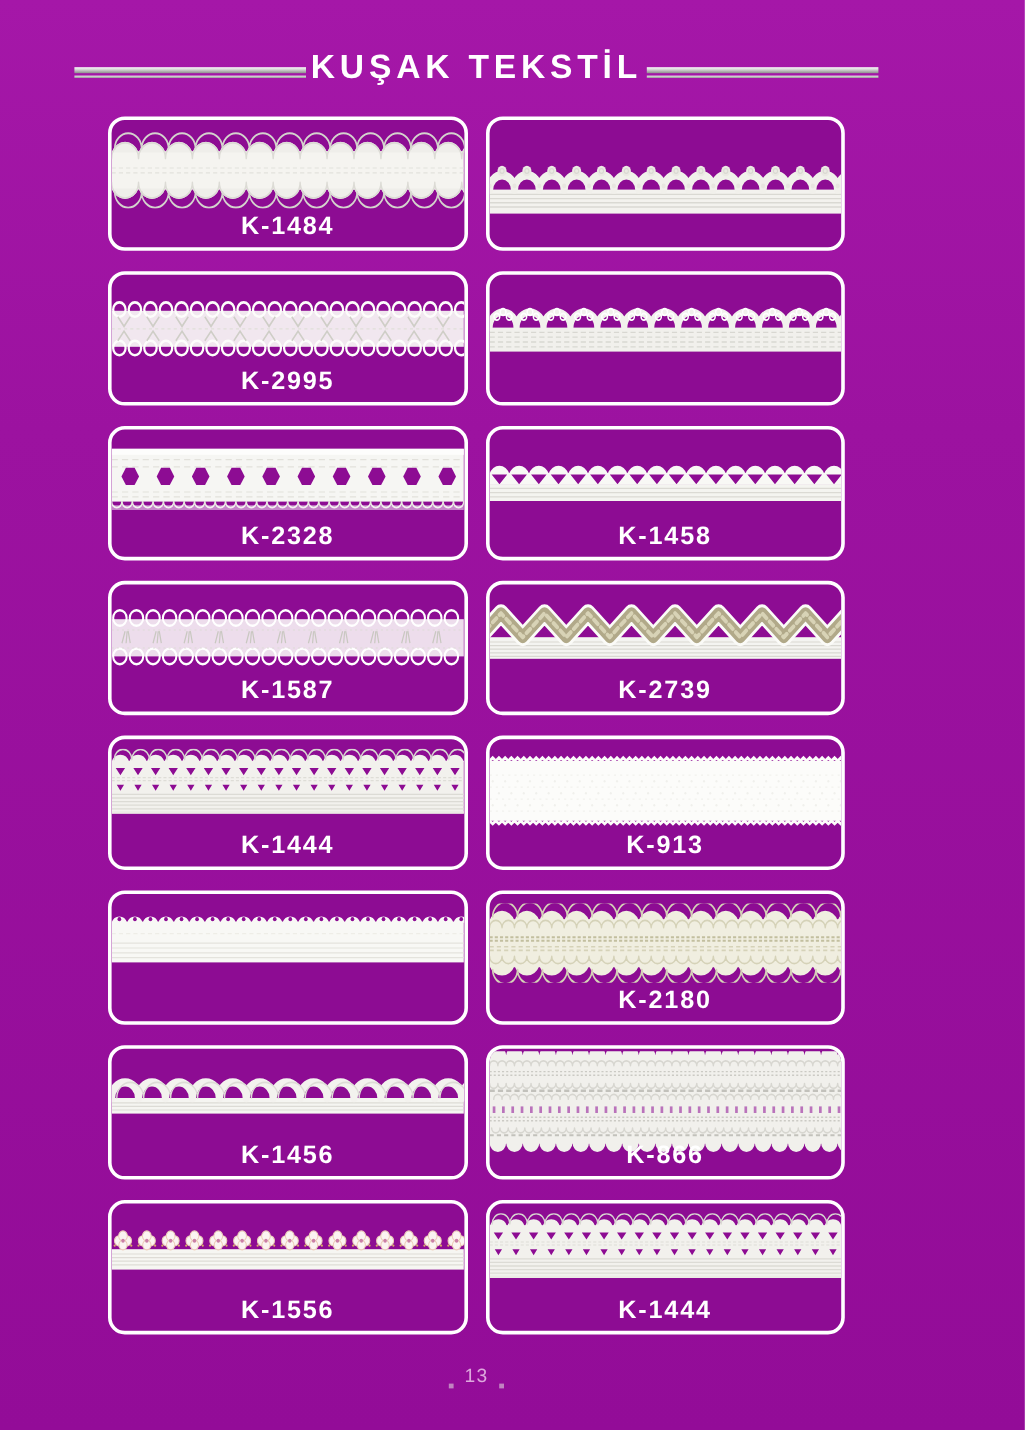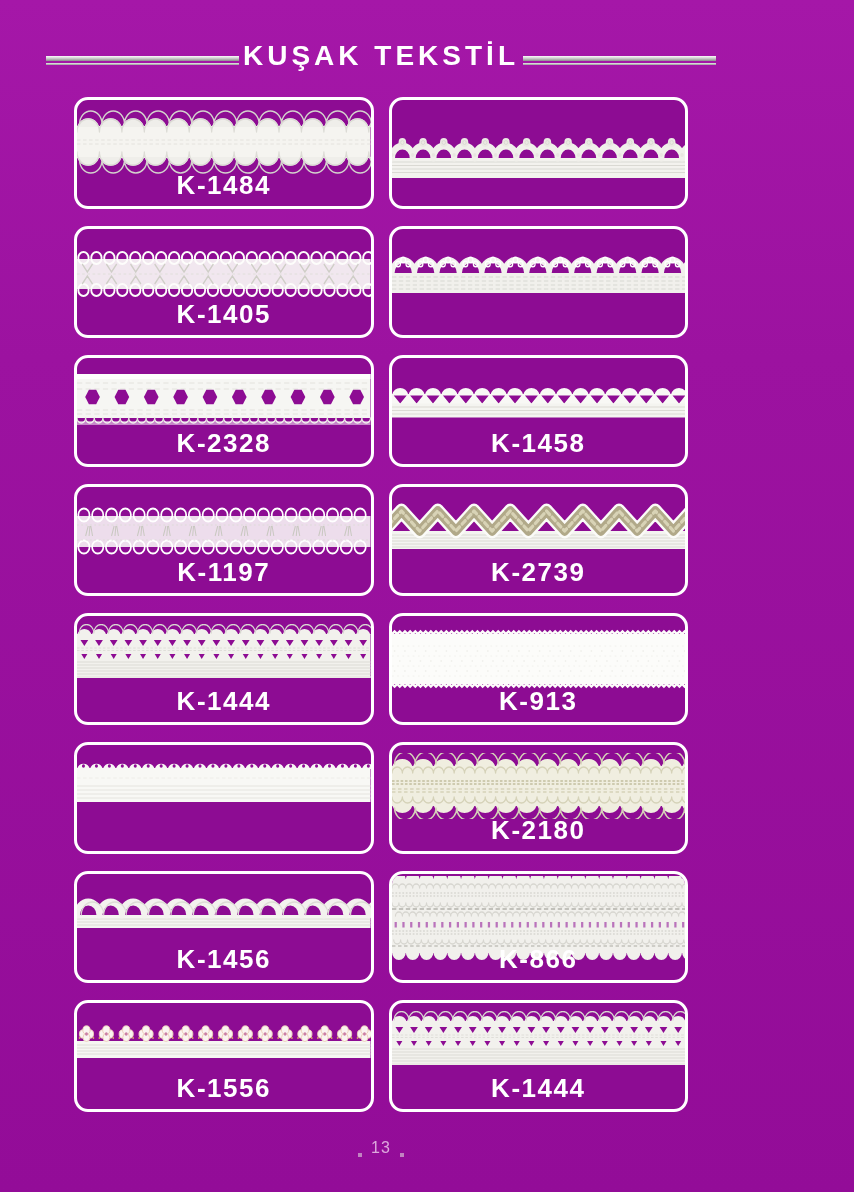--- a/index.html
+++ b/index.html
@@ -2,21 +2,21 @@
 <html><head>
 <meta charset="utf-8">
 <style>
   html,body{margin:0;padding:0;}
   body{
     width:854px;height:1192px;
     background:linear-gradient(180deg,#a517a8 0%,#9c12a0 30%,#930c98 100%);
     font-family:"Liberation Sans",sans-serif;
     overflow:hidden;
   }
-  .page{width:762px;height:1192px;position:relative;}
+  .page{width:762px;height:1192px;position:relative;margin-left:16px;}
   header{
     display:flex;align-items:center;
     padding:34px 46px 0 46px;
   }
   .hline{flex:1;margin-top:9px;}
   .hline .bar{height:5px;background:linear-gradient(180deg,#fbfbfb 0%,#cfcfcf 45%,#8c8c8c 100%);}
   .hline .thin{height:2px;margin-top:2px;background:linear-gradient(180deg,#ececec,#979797);}
   h1{
     margin:0 4px;color:#fff;font-size:28px;font-weight:bold;
     letter-spacing:4px;white-space:nowrap;line-height:44px;
@@ -25,21 +25,21 @@
   .col{flex:1;display:flex;flex-direction:column;gap:17px;}
   .card{
     height:112px;border:3px solid #fff;border-radius:14px;
     background:#8d0c93;position:relative;overflow:hidden;
     box-sizing:border-box;
   }
   .sample{position:absolute;left:0;right:0;}
   .sample svg{display:block;width:100%;}
   .code{
     position:absolute;left:0;right:0;bottom:5px;text-align:center;
-    color:#fff;font-weight:bold;font-size:26px;letter-spacing:1.5px;
+    color:#fff;font-weight:bold;font-size:21px;letter-spacing:1.5px;
   }
   footer{
     margin-top:27px;display:flex;justify-content:center;align-items:flex-end;gap:9px;
   }
   .dot{width:4px;height:4px;background:#c183c1;display:inline-block;}
   .pagenum{color:#dda8dd;font-size:16px;letter-spacing:1px;}
 </style>
 </head>
 <body>
 
@@ -121,21 +121,21 @@
               <circle cx="262.5" cy="45" r="6" fill="none" stroke="#fdfdfb" stroke-width="2.2"></circle>
               <circle cx="277.5" cy="45" r="6" fill="none" stroke="#fdfdfb" stroke-width="2.2"></circle>
               <circle cx="292.5" cy="45" r="6" fill="none" stroke="#fdfdfb" stroke-width="2.2"></circle>
               <circle cx="307.5" cy="45" r="6" fill="none" stroke="#fdfdfb" stroke-width="2.2"></circle>
               <circle cx="322.5" cy="45" r="6" fill="none" stroke="#fdfdfb" stroke-width="2.2"></circle>
               <circle cx="337.5" cy="45" r="6" fill="none" stroke="#fdfdfb" stroke-width="2.2"></circle>
               <path d="M6,19 l6,8 l6,-8 M34,19 l6,8 l6,-8 M62,19 l6,8 l6,-8 M90,19 l6,8 l6,-8 M118,19 l6,8 l6,-8 M146,19 l6,8 l6,-8 M174,19 l6,8 l6,-8 M202,19 l6,8 l6,-8 M230,19 l6,8 l6,-8 M258,19 l6,8 l6,-8 M286,19 l6,8 l6,-8 M314,19 l6,8 l6,-8 M6,39 l6,-8 l6,8 M34,39 l6,-8 l6,8 M62,39 l6,-8 l6,8 M90,39 l6,-8 l6,8 M118,39 l6,-8 l6,8 M146,39 l6,-8 l6,8 M174,39 l6,-8 l6,8 M202,39 l6,-8 l6,8 M230,39 l6,-8 l6,8 M258,39 l6,-8 l6,8 M286,39 l6,-8 l6,8 M314,39 l6,-8 l6,8 " fill="none" stroke="#cfcec7" stroke-width="1.5"></path>
               <line x1="0" y1="29" x2="340" y2="29" stroke="#e0dfd9" stroke-width="1" stroke-dasharray="3 3"></line>
             </svg>
           </div>
-    <div class="code">K-1405</div>
+    <div class="code">K-2995</div>
   </div>
         <div class="card">
     <div class="sample" style="top: 12px;">
             <svg viewBox="0 0 340 58" height="58" preserveAspectRatio="none" xmlns="http://www.w3.org/2000/svg">
               <rect x="0" y="4" width="340" height="44" fill="#f6f6f3" opacity="1"></rect>
               <rect x="0" y="4" width="340" height="5" fill="#fdfdfc" opacity="1"></rect>
               <line x1="0" y1="13" x2="340" y2="13" stroke="#e2e1db" stroke-width="1" stroke-dasharray="6 4"></line>
               <line x1="0" y1="19" x2="340" y2="19" stroke="#e2e1db" stroke-width="1" stroke-dasharray="6 4"></line>
               <line x1="0" y1="40" x2="340" y2="40" stroke="#e2e1db" stroke-width="1" stroke-dasharray="6 4"></line>
               <line x1="0" y1="44" x2="340" y2="44" stroke="#e2e1db" stroke-width="1" stroke-dasharray="6 4"></line>
@@ -199,21 +199,21 @@
               <circle cx="264" cy="44" r="6.5" fill="none" stroke="#ffffff" stroke-width="2"></circle>
               <circle cx="280" cy="44" r="6.5" fill="none" stroke="#ffffff" stroke-width="2"></circle>
               <circle cx="296" cy="44" r="6.5" fill="none" stroke="#ffffff" stroke-width="2"></circle>
               <circle cx="312" cy="44" r="6.5" fill="none" stroke="#ffffff" stroke-width="2"></circle>
               <circle cx="328" cy="44" r="6.5" fill="none" stroke="#ffffff" stroke-width="2"></circle>
               <path d="M10,33 l3,-10 M14,33 l1,-10 M18,33 l-2,-10 M40,33 l3,-10 M44,33 l1,-10 M48,33 l-2,-10 M70,33 l3,-10 M74,33 l1,-10 M78,33 l-2,-10 M100,33 l3,-10 M104,33 l1,-10 M108,33 l-2,-10 M130,33 l3,-10 M134,33 l1,-10 M138,33 l-2,-10 M160,33 l3,-10 M164,33 l1,-10 M168,33 l-2,-10 M190,33 l3,-10 M194,33 l1,-10 M198,33 l-2,-10 M220,33 l3,-10 M224,33 l1,-10 M228,33 l-2,-10 M250,33 l3,-10 M254,33 l1,-10 M258,33 l-2,-10 M280,33 l3,-10 M284,33 l1,-10 M288,33 l-2,-10 M310,33 l3,-10 M314,33 l1,-10 M318,33 l-2,-10 " fill="none" stroke="#c9c8c1" stroke-width="1.2"></path>
               <line x1="0" y1="22" x2="340" y2="22" stroke="#dddcd6" stroke-width="1" stroke-dasharray="2 3"></line>
               <line x1="0" y1="37" x2="340" y2="37" stroke="#dddcd6" stroke-width="1" stroke-dasharray="2 3"></line>
             </svg>
           </div>
-    <div class="code">K-1197</div>
+    <div class="code">K-1587</div>
   </div>
         <div class="card">
     <div class="sample" style="top: 8px;">
             <svg viewBox="0 0 340 62" height="62" preserveAspectRatio="none" xmlns="http://www.w3.org/2000/svg">
               <rect x="0" y="10" width="340" height="44" fill="#f2f1ed" opacity="1"></rect>
               <path d="M0,11 a9,9 0 0 1 17,0 z M17,11 a9,9 0 0 1 17,0 z M34,11 a9,9 0 0 1 17,0 z M51,11 a9,9 0 0 1 17,0 z M68,11 a9,9 0 0 1 17,0 z M85,11 a9,9 0 0 1 17,0 z M102,11 a9,9 0 0 1 17,0 z M119,11 a9,9 0 0 1 17,0 z M136,11 a9,9 0 0 1 17,0 z M153,11 a9,9 0 0 1 17,0 z M170,11 a9,9 0 0 1 17,0 z M187,11 a9,9 0 0 1 17,0 z M204,11 a9,9 0 0 1 17,0 z M221,11 a9,9 0 0 1 17,0 z M238,11 a9,9 0 0 1 17,0 z M255,11 a9,9 0 0 1 17,0 z M272,11 a9,9 0 0 1 17,0 z M289,11 a9,9 0 0 1 17,0 z M306,11 a9,9 0 0 1 17,0 z M323,11 a9,9 0 0 1 17,0 z " fill="#f2f1ed"></path>
               <path d="M2.5,9 a6,6 0 0 1 17,0 M19.5,9 a6,6 0 0 1 17,0 M36.5,9 a6,6 0 0 1 17,0 M53.5,9 a6,6 0 0 1 17,0 M70.5,9 a6,6 0 0 1 17,0 M87.5,9 a6,6 0 0 1 17,0 M104.5,9 a6,6 0 0 1 17,0 M121.5,9 a6,6 0 0 1 17,0 M138.5,9 a6,6 0 0 1 17,0 M155.5,9 a6,6 0 0 1 17,0 M172.5,9 a6,6 0 0 1 17,0 M189.5,9 a6,6 0 0 1 17,0 M206.5,9 a6,6 0 0 1 17,0 M223.5,9 a6,6 0 0 1 17,0 M240.5,9 a6,6 0 0 1 17,0 M257.5,9 a6,6 0 0 1 17,0 M274.5,9 a6,6 0 0 1 17,0 M291.5,9 a6,6 0 0 1 17,0 M308.5,9 a6,6 0 0 1 17,0 M325.5,9 a6,6 0 0 1 17,0 " fill="none" stroke="#d8d7d1" stroke-width="1.3" stroke-linecap="round"></path>
               <path d="M4,16 h9 l-4.5,6 z M21,16 h9 l-4.5,6 z M38,16 h9 l-4.5,6 z M55,16 h9 l-4.5,6 z M72,16 h9 l-4.5,6 z M89,16 h9 l-4.5,6 z M106,16 h9 l-4.5,6 z M123,16 h9 l-4.5,6 z M140,16 h9 l-4.5,6 z M157,16 h9 l-4.5,6 z M174,16 h9 l-4.5,6 z M191,16 h9 l-4.5,6 z M208,16 h9 l-4.5,6 z M225,16 h9 l-4.5,6 z M242,16 h9 l-4.5,6 z M259,16 h9 l-4.5,6 z M276,16 h9 l-4.5,6 z M293,16 h9 l-4.5,6 z M310,16 h9 l-4.5,6 z M327,16 h9 l-4.5,6 z " fill="#8D0C93"></path>
               <line x1="0" y1="24" x2="340" y2="24" stroke="#deddd7" stroke-width="1" stroke-dasharray="3 2"></line>
               <line x1="0" y1="26.5" x2="340" y2="26.5" stroke="#deddd7" stroke-width="1" stroke-dasharray="3 2"></line>

